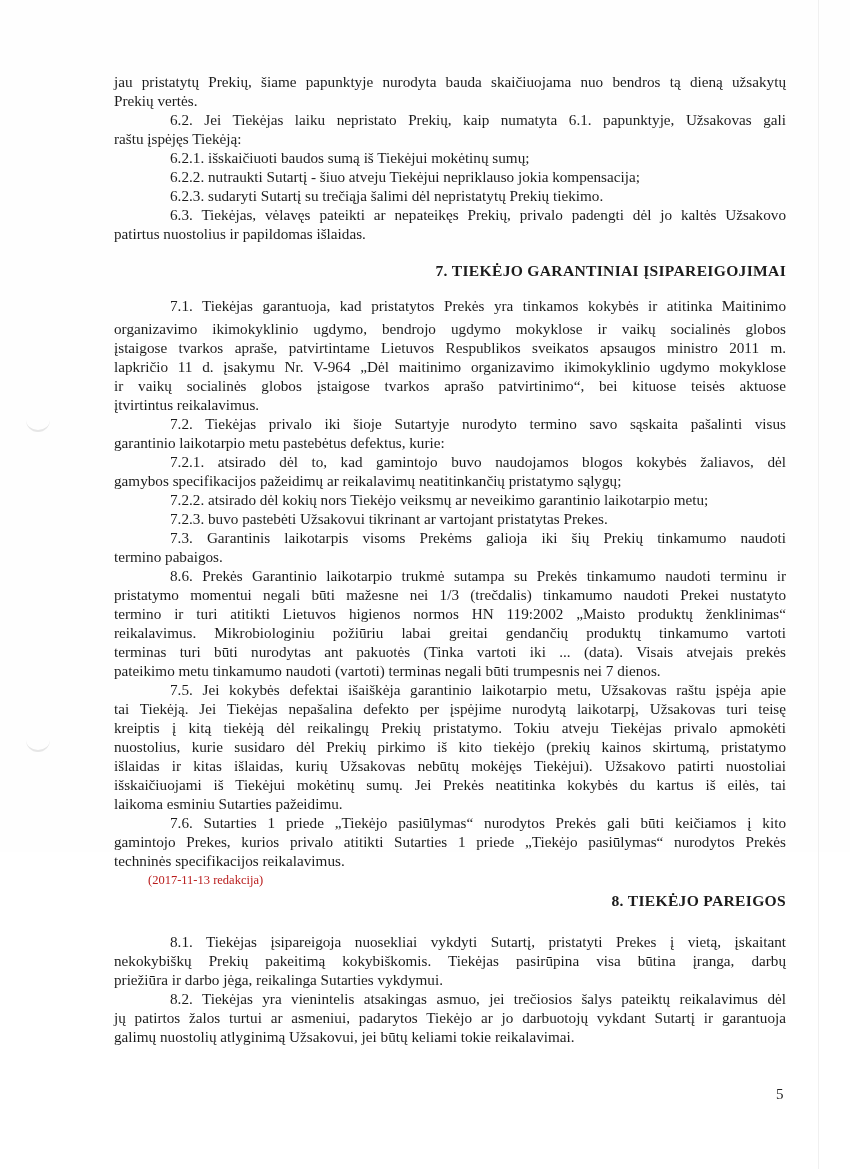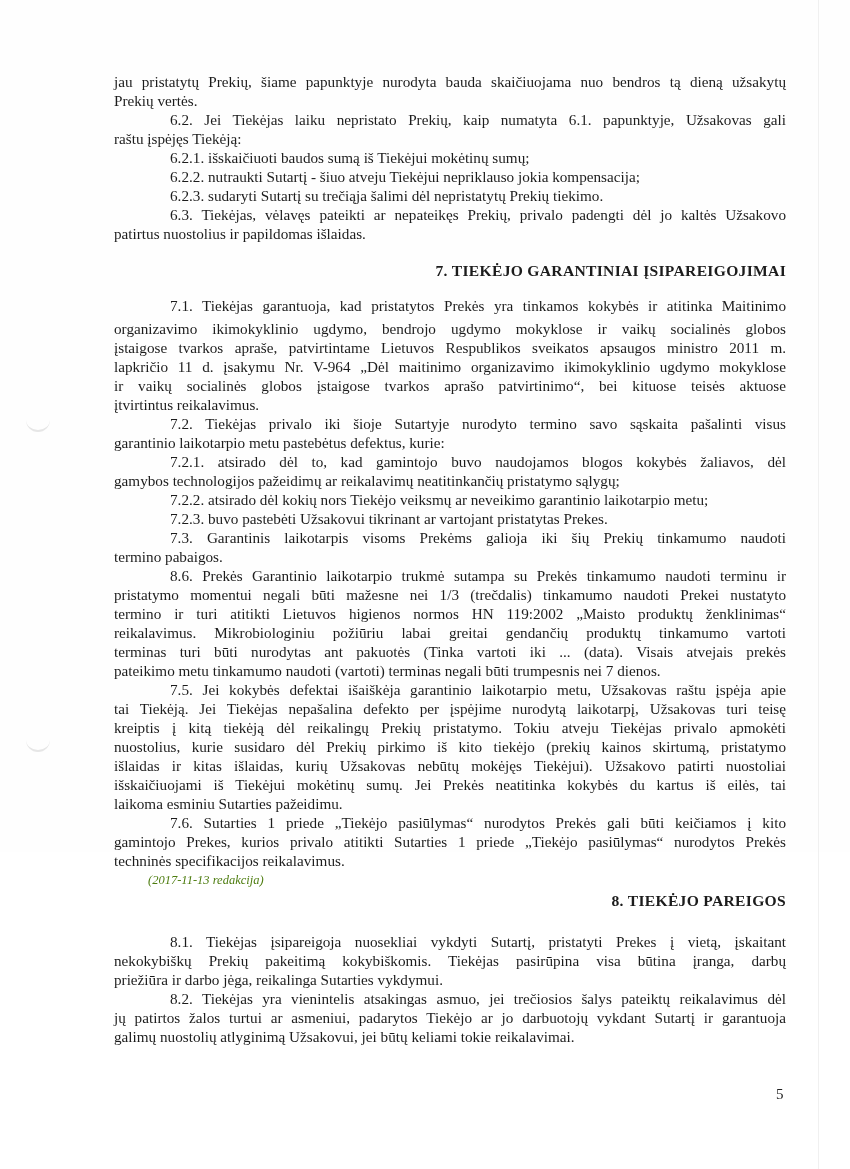--- a/index.html
+++ b/index.html
@@ -6,21 +6,21 @@
   body { width: 850px; height: 1169px; position: relative; overflow: hidden; }
   .page { position: absolute; left: 0; top: 0; width: 850px; height: 852px; background: #fefefe; }
   .edge-line { position: absolute; left: 818px; top: 0; width: 1px; height: 1169px; background: #f0f0f0; }
   .hole { position: absolute; left: 26px; width: 24px; height: 12px; border-bottom: 2px solid #e6e6e6; border-radius: 0 0 14px 14px; }
   .text { position: absolute; left: 114px; width: 672px; font-family: "Liberation Serif", "DejaVu Serif", serif; font-size: 15.2px; color: #1c1c1c; }
   .ln { position: absolute; left: 0; width: 672px; height: 19px; line-height: 19px; white-space: nowrap; }
   .ln.j { text-align: justify; text-align-last: justify; }
   .ln.ind { left: 56px; width: 616px; }
   .ln.ind2 { left: 56px; }
   .heading { position: absolute; left: 0; width: 672px; text-align: right; font-weight: bold; font-size: 15.6px; line-height: 20px; letter-spacing: 0.3px; }
-  .note { position: absolute; left: 34px; font-style: italic; font-size: 12.5px; line-height: 16px; color: #4d7c0f; }
+  .note { position: absolute; left: 34px; font-size: 12.5px; line-height: 16px; color: #b91c1c; }
   .pagenum { position: absolute; left: 776px; top: 1086px; font-family: "Liberation Serif", serif; font-size: 15px; color: #222; }
 </style>
 </head>
 <body>
 
 <div class="page">
   <div class="edge-line"></div>
   <div class="hole" style="top:418px"></div>
   <div class="hole" style="top:738px"></div>
 
@@ -40,21 +40,21 @@
 
     <div class="ln j ind" style="top:296px">7.1. Tiekėjas garantuoja, kad pristatytos Prekės yra tinkamos kokybės ir atitinka Maitinimo</div>
     <div class="ln j" style="top:319px">organizavimo ikimokyklinio ugdymo, bendrojo ugdymo mokyklose ir vaikų socialinės globos</div>
     <div class="ln j" style="top:338px">įstaigose tvarkos apraše, patvirtintame Lietuvos Respublikos sveikatos apsaugos ministro 2011 m.</div>
     <div class="ln j" style="top:357px">lapkričio 11 d. įsakymu Nr. V-964 „Dėl maitinimo organizavimo ikimokyklinio ugdymo mokyklose</div>
     <div class="ln j" style="top:376px">ir vaikų socialinės globos įstaigose tvarkos aprašo patvirtinimo“, bei kituose teisės aktuose</div>
     <div class="ln" style="top:395px">įtvirtintus reikalavimus.</div>
     <div class="ln j ind" style="top:414px">7.2. Tiekėjas privalo iki šioje Sutartyje nurodyto termino savo sąskaita pašalinti visus</div>
     <div class="ln" style="top:433px">garantinio laikotarpio metu pastebėtus defektus, kurie:</div>
     <div class="ln j ind" style="top:452px">7.2.1. atsirado dėl to, kad gamintojo buvo naudojamos blogos kokybės žaliavos, dėl</div>
-    <div class="ln" style="top:471px">gamybos technologijos pažeidimų ar reikalavimų neatitinkančių pristatymo sąlygų;</div>
+    <div class="ln" style="top:471px">gamybos specifikacijos pažeidimų ar reikalavimų neatitinkančių pristatymo sąlygų;</div>
     <div class="ln ind2" style="top:490px">7.2.2. atsirado dėl kokių nors Tiekėjo veiksmų ar neveikimo garantinio laikotarpio metu;</div>
     <div class="ln ind2" style="top:509px">7.2.3. buvo pastebėti Užsakovui tikrinant ar vartojant pristatytas Prekes.</div>
     <div class="ln j ind" style="top:528px">7.3. Garantinis laikotarpis visoms Prekėms galioja iki šių Prekių tinkamumo naudoti</div>
     <div class="ln" style="top:547px">termino pabaigos.</div>
     <div class="ln j ind" style="top:566px">8.6. Prekės Garantinio laikotarpio trukmė sutampa su Prekės tinkamumo naudoti terminu ir</div>
     <div class="ln j" style="top:585px">pristatymo momentui negali būti mažesne nei 1/3 (trečdalis) tinkamumo naudoti Prekei nustatyto</div>
     <div class="ln j" style="top:604px">termino ir turi atitikti Lietuvos higienos normos HN 119:2002 „Maisto produktų ženklinimas“</div>
     <div class="ln j" style="top:623px">reikalavimus. Mikrobiologiniu požiūriu labai greitai gendančių produktų tinkamumo vartoti</div>
     <div class="ln j" style="top:642px">terminas turi būti nurodytas ant pakuotės  (Tinka vartoti iki ... (data). Visais atvejais prekės</div>
     <div class="ln" style="top:661px">pateikimo metu tinkamumo naudoti (vartoti) terminas negali būti trumpesnis nei 7 dienos.</div>

